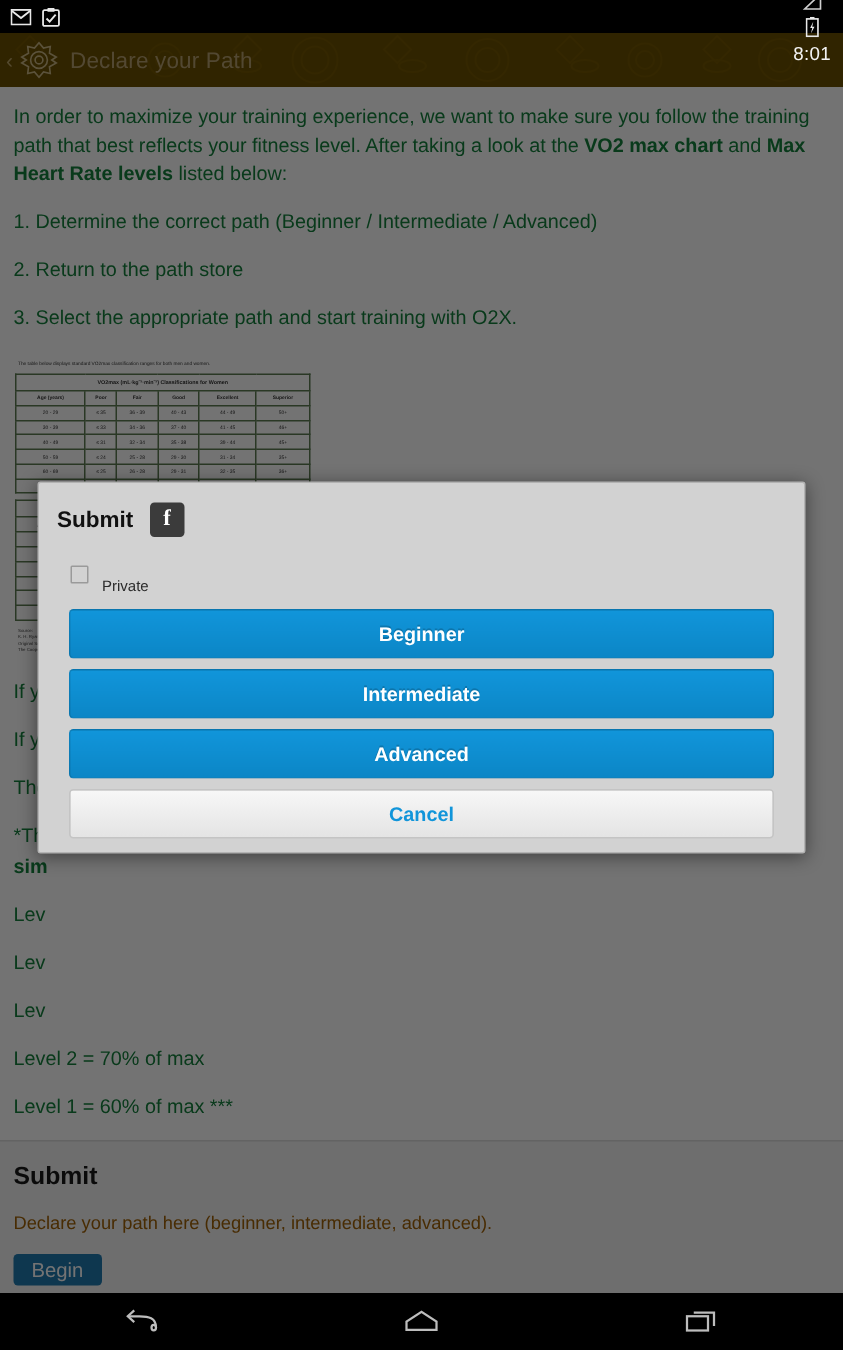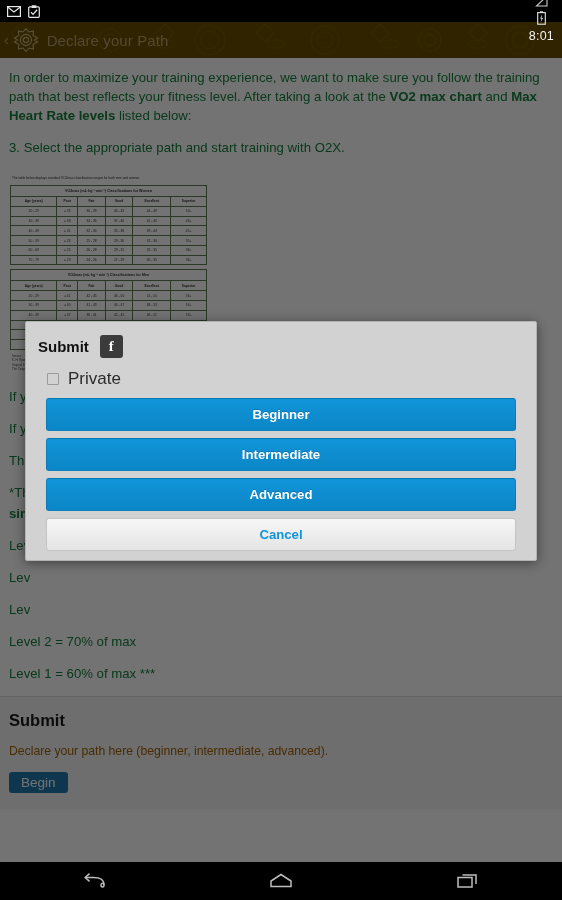--- a/index.html
+++ b/index.html
@@ -106,21 +106,21 @@
   .dlg-title { font-size:15px; font-weight:bold; color:#111; }
   .fb-btn {
     width:23px; height:23px; background:#3b3b3b; border-radius:3px;
     display:flex; align-items:center; justify-content:center;
   }
   .fb-f { color:#fff; font-size:15px; font-weight:bold; font-family:"Liberation Serif", serif; line-height:1; }
   .dlg-check-row { display:flex; align-items:center; gap:9px; padding:6px 12px 9px 21px; }
   .chkbox {
     width:12px; height:12px; border:1.4px solid #9a9a9a; background:#d2d2d2; border-radius:1px;
   }
-  .chk-label { font-size:17px; color:#2b2b2b; }
+  .chk-label { font-size:10px; color:#2b2b2b;margin-top:17px; }
   .dlg-btns { padding:0 20px; display:flex; flex-direction:column; gap:7px; }
   .dlg-btn {
     height:33px; border-radius:3px; border:1px solid rgba(0,0,0,.12);
     display:flex; align-items:center; justify-content:center;
     font-size:13.2px; font-weight:bold;
   }
   .dlg-btn.primary {
     background:linear-gradient(#1195da,#0b86c6); color:#fff;
     text-shadow:0 -1px 0 rgba(0,0,0,.18);
   }
@@ -178,20 +178,22 @@
       <span class="appbar-title">Declare your Path</span>
     </div>
   </div>
 
   <div class="content">
 
     <div class="para first">
       <span>In order to maximize your training experience, we want to make sure you follow the training path that best reflects your fitness level. After taking a look at the </span><b>VO2 max chart</b><span> and </span><b>Max Heart Rate levels</b><span> listed below:</span>
     </div>
 
+    <div class="para">1. Determine the correct path (Beginner / Intermediate / Advanced)</div>
+    <div class="para">2. Return to the path store</div>
     <div class="para">3. Select the appropriate path and start training with O2X.</div>
 
     <div class="tablewrap">
       <div class="tbl-caption">The table below displays standard VO2max classification ranges for both men and women.</div>
 
       <table class="vo2">
         <tbody>
           <tr class="title">
               <td colspan="6">VO2max (mL·kg⁻¹·min⁻¹) Classifications for Women</td>
             </tr>

